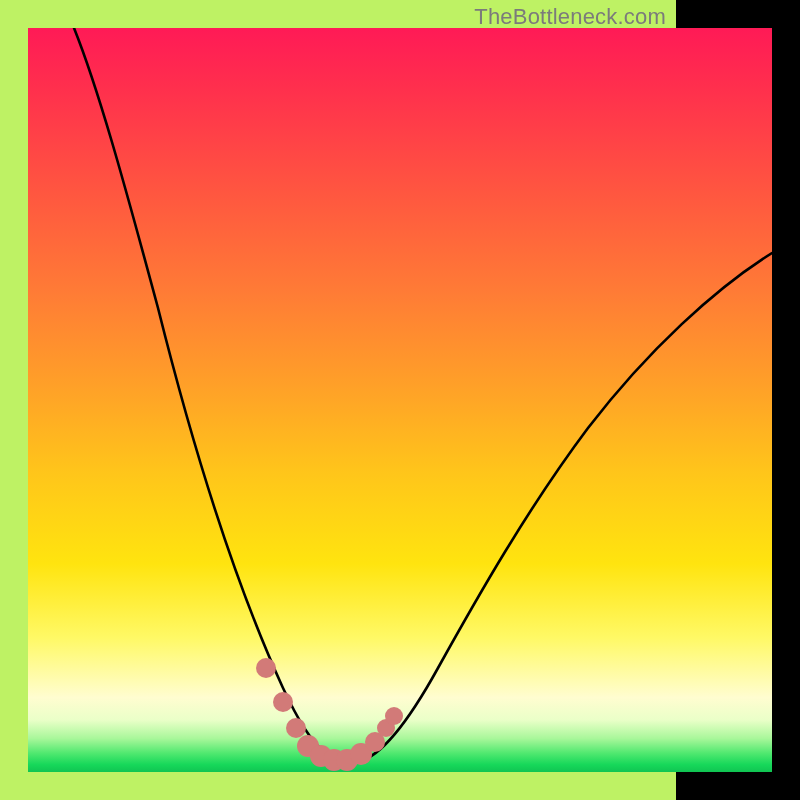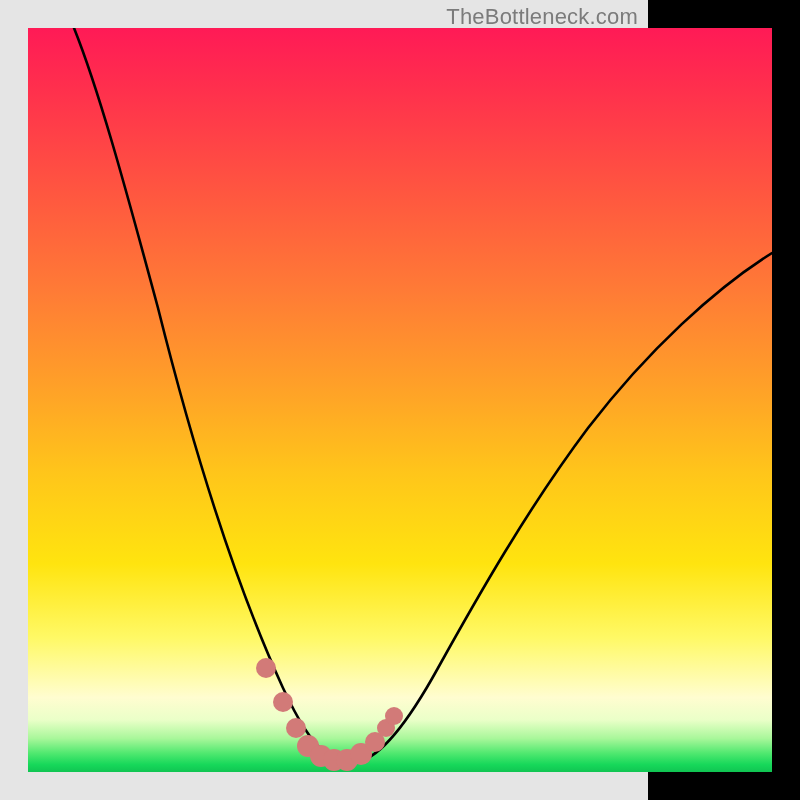--- a/index.html
+++ b/index.html
@@ -10,21 +10,22 @@
     overflow: hidden;
     background: #000;
     font-family: Arial, Helvetica, sans-serif;
   }
   .frame {
     position: absolute;
     top: 0;
     left: 0;
     width: 648px;
     height: 800px;
-    background: #e5e5e5;
+    background: #bef264;
+    padding-left: 28px;
   }
   .plot {
     position: absolute;
     top: 28px;
     left: 28px;
     width: 744px;
     height: 744px;
     
     background: linear-gradient(
       to bottom,

